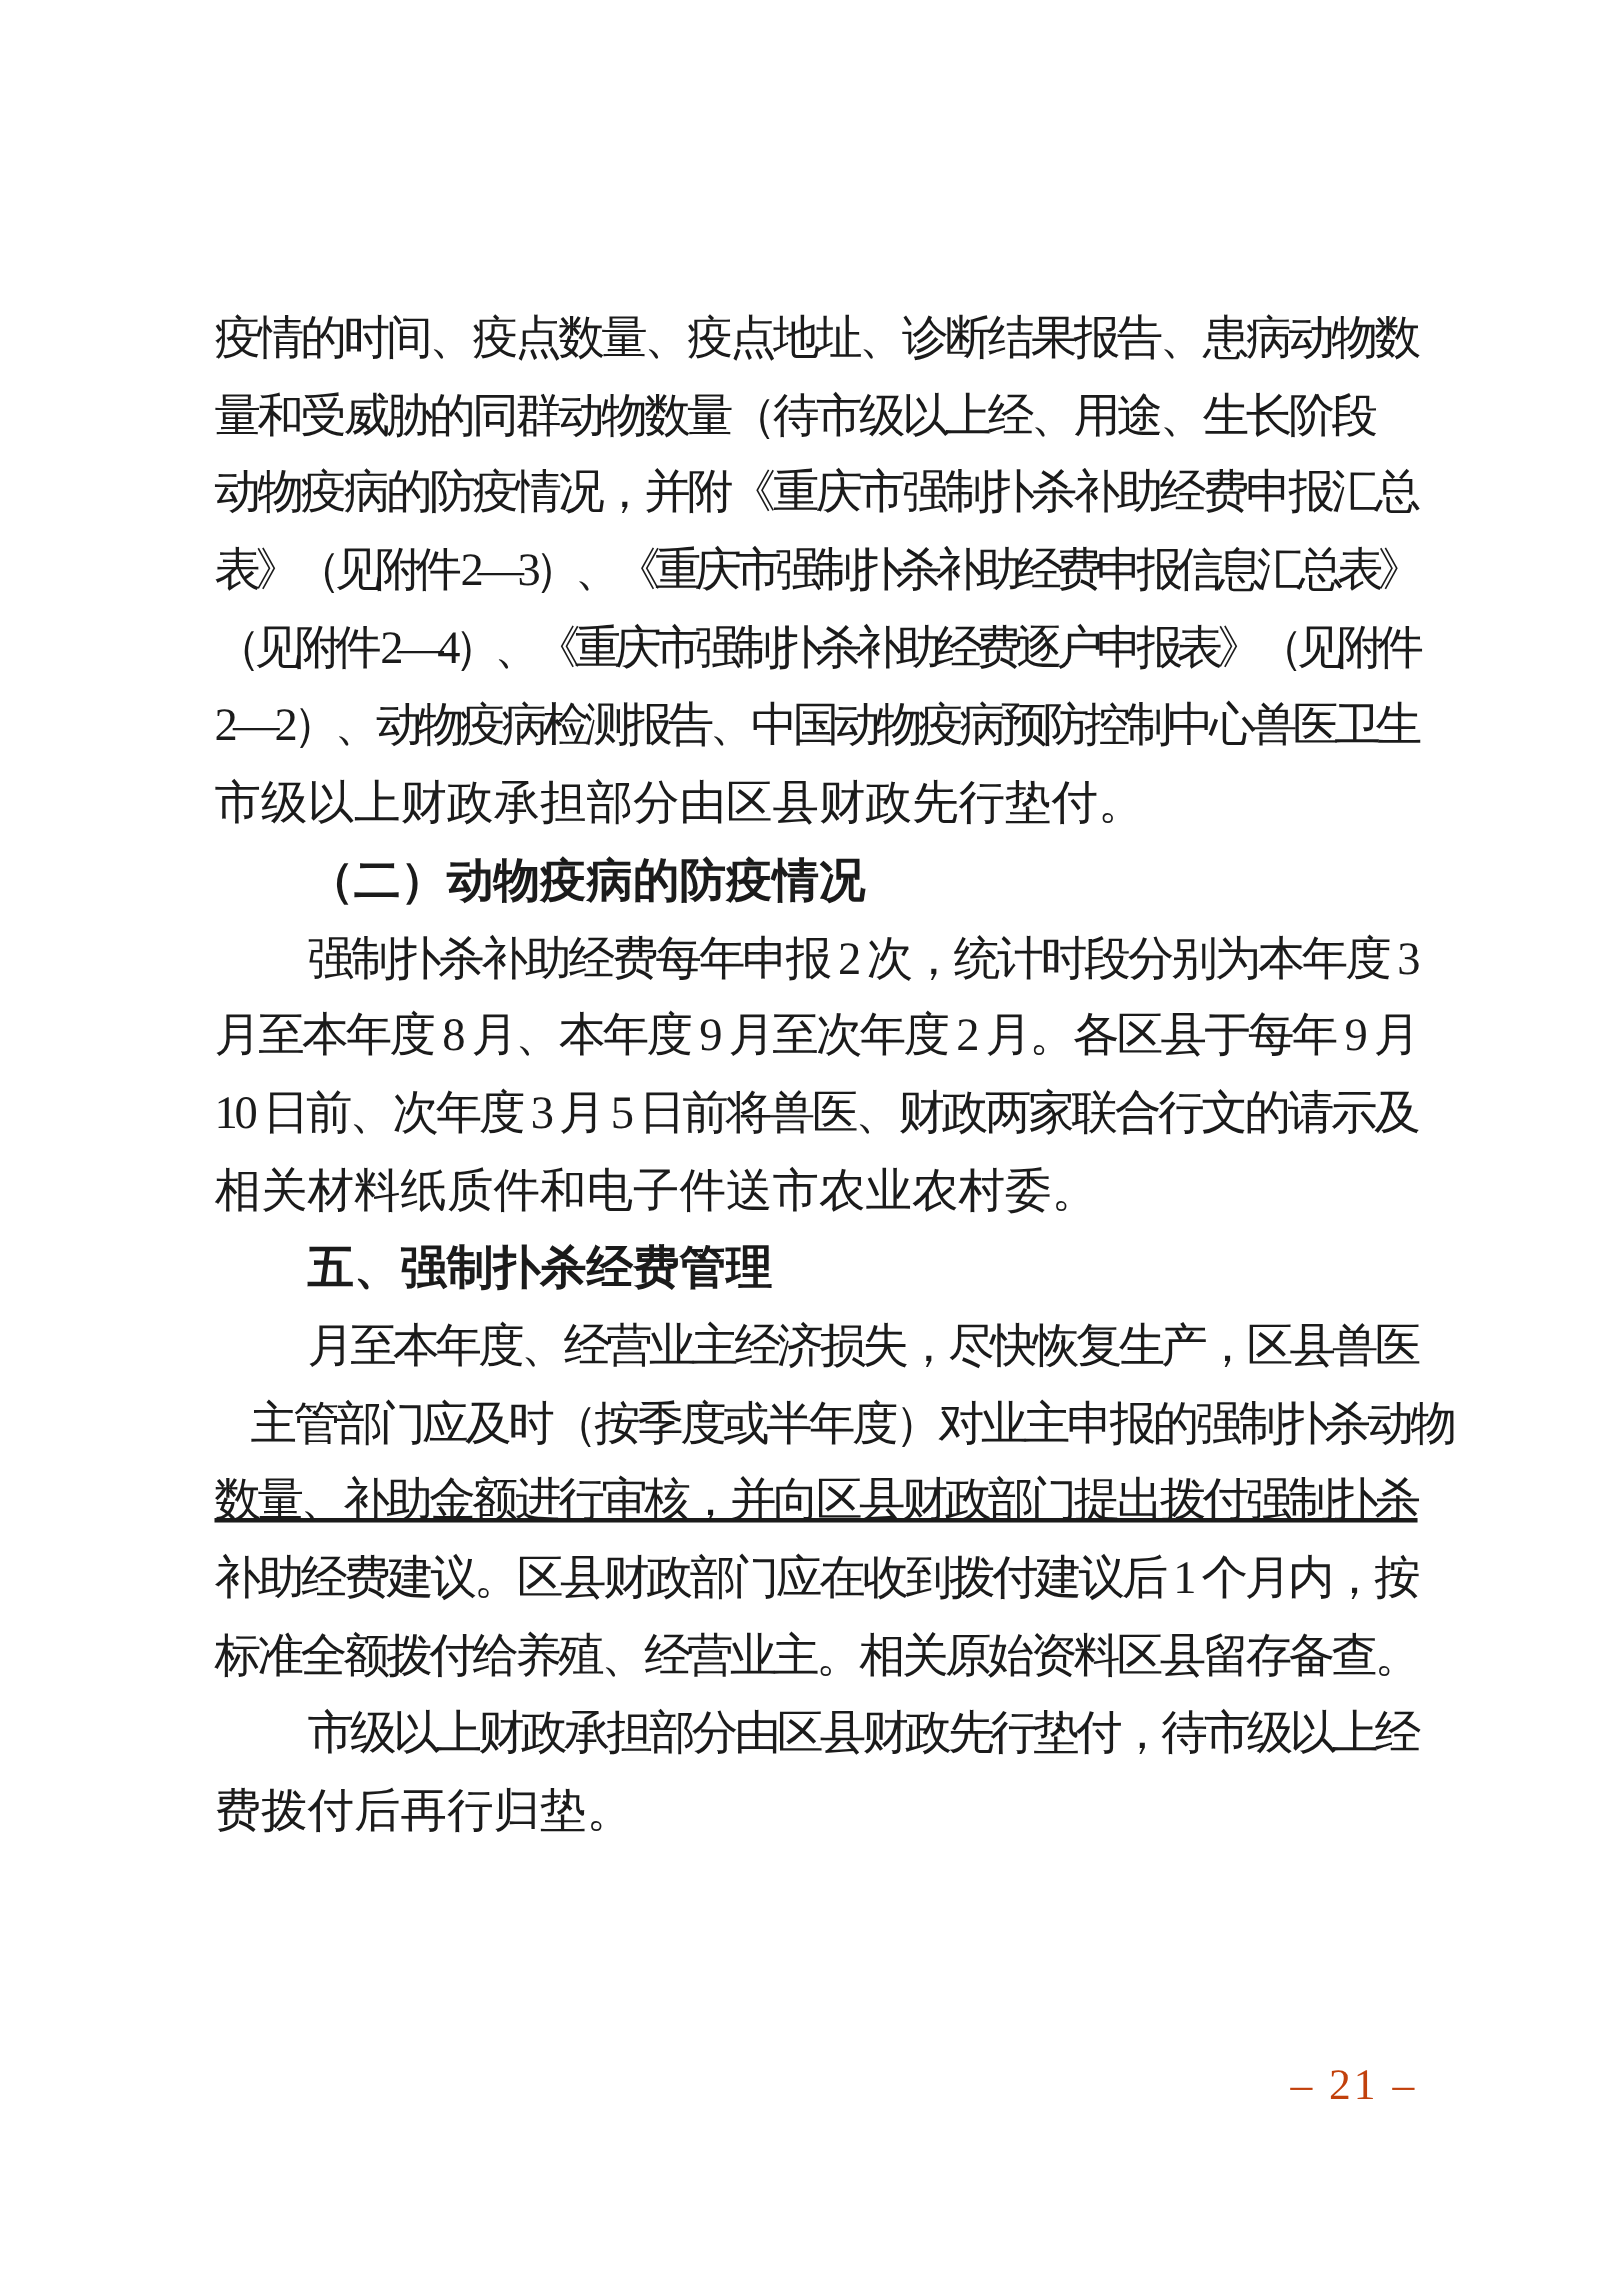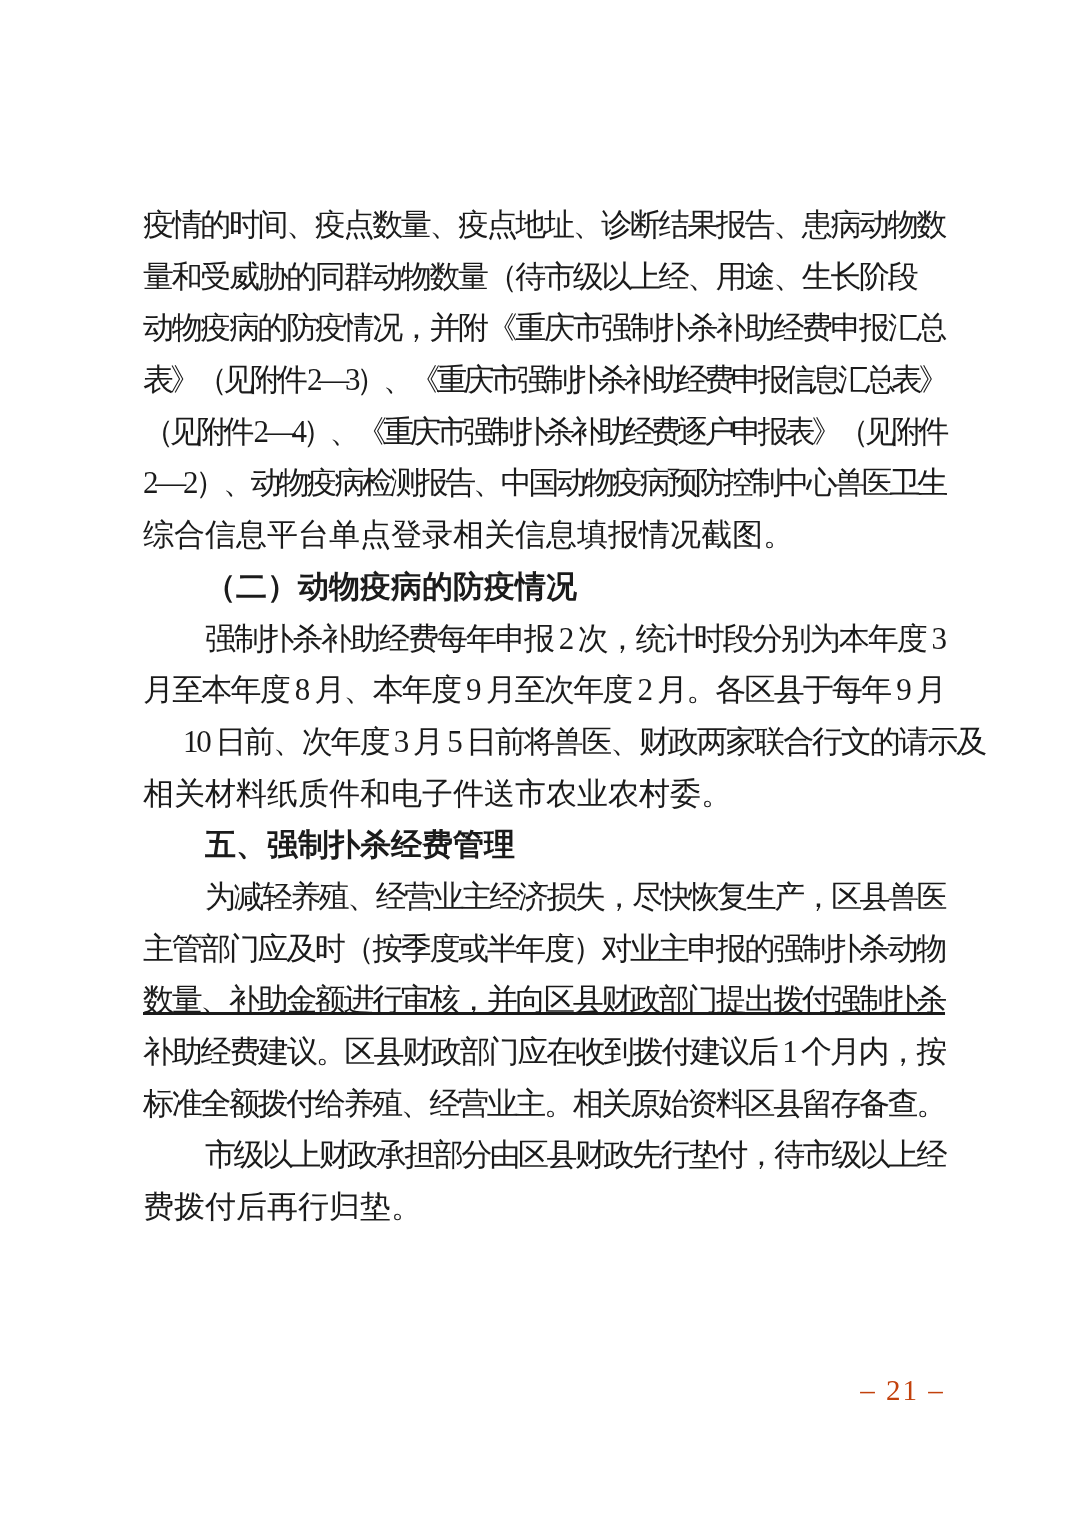--- a/index.html
+++ b/index.html
@@ -63,29 +63,29 @@
 <body>
 
 <div class="page">
   <div class="textblock">
       <div class="line body"><span class="t" style="letter-spacing: -2.35714px;">疫情的时间、疫点数量、疫点地址、诊断结果报告、患病动物数</span></div>
       <div class="line body"><span class="t" style="letter-spacing: -2.35714px;">量和受威胁的同群动物数量（待市级以上经、用途、生长阶段</span></div>
       <div class="line body"><span class="t" style="letter-spacing: -2.35714px;">动物疫病的防疫情况，并附《重庆市强制扑杀补助经费申报汇总</span></div>
       <div class="line body"><span class="t" style="letter-spacing: -4.24219px;">表》（见附件 2—3）、《重庆市强制扑杀补助经费申报信息汇总表》</span></div>
       <div class="line body"><span class="t" style="letter-spacing: -4.24219px;">（见附件 2—4）、《重庆市强制扑杀补助经费逐户申报表》（见附件</span></div>
       <div class="line body"><span class="t" style="letter-spacing: -3.23333px;">2—2）、动物疫病检测报告、中国动物疫病预防控制中心兽医卫生</span></div>
-      <div class="line body"><span class="t">综合信息平台单点登录相关信息填报情况截图。</span></div>
+      <div class="line body"><span class="t">市级以上财政承担部分由区县财政先行垫付。</span></div>
       <div class="line heading-kai indent"><span class="t">（二）动物疫病的防疫情况</span></div>
       <div class="line body indent"><span class="t" style="letter-spacing: -2.00862px;">强制扑杀补助经费每年申报 2 次，统计时段分别为本年度 3</span></div>
       <div class="line body"><span class="t" style="letter-spacing: -1.83333px;">月至本年度 8 月、本年度 9 月至次年度 2 月。各区县于每年 9 月</span></div>
-      <div class="line body"><span class="t" style="letter-spacing: -2.16912px; margin-left: 40px;">10 日前、次年度 3 月 5 日前将兽医、财政两家联合行文的请示及</span></div>
+      <div class="line body"><span class="t" style="letter-spacing: -2.16912px;">10 日前、次年度 3 月 5 日前将兽医、财政两家联合行文的请示及</span></div>
       <div class="line body"><span class="t">相关材料纸质件和电子件送市农业农村委。</span></div>
       <div class="line heading-hei indent"><span class="t">五、强制扑杀经费管理</span></div>
-      <div class="line body indent"><span class="t" style="letter-spacing: -2.53846px;">为减轻养殖、经营业主经济损失，尽快恢复生产，区县兽医</span></div>
-      <div class="line body"><span class="t" style="letter-spacing: -2.35714px;">主管部门应及时（按季度或半年度）对业主申报的强制扑杀动物</span></div>
+      <div class="line body indent"><span class="t" style="letter-spacing: -2.53846px;">月至本年度、经营业主经济损失，尽快恢复生产，区县兽医</span></div>
+      <div class="line body"><span class="t" style="letter-spacing: -2.35714px; margin-left: 24px;">主管部门应及时（按季度或半年度）对业主申报的强制扑杀动物</span></div>
       <div class="line body"><span class="t" style="letter-spacing: -2.35714px; text-decoration: underline;">数量、补助金额进行审核，并向区县财政部门提出拨付强制扑杀</span></div>
       <div class="line body"><span class="t" style="letter-spacing: -2.2px;">补助经费建议。区县财政部门应在收到拨付建议后 1 个月内，按</span></div>
       <div class="line body"><span class="t" style="letter-spacing: -2.35714px;">标准全额拨付给养殖、经营业主。相关原始资料区县留存备查。</span></div>
       <div class="line body indent"><span class="t" style="letter-spacing: -2.53846px;">市级以上财政承担部分由区县财政先行垫付，待市级以上经</span></div>
       <div class="line body"><span class="t">费拨付后再行归垫。</span></div>
     </div>
   <div class="footer">– 21 –</div>
 </div>
 
 </body></html>

